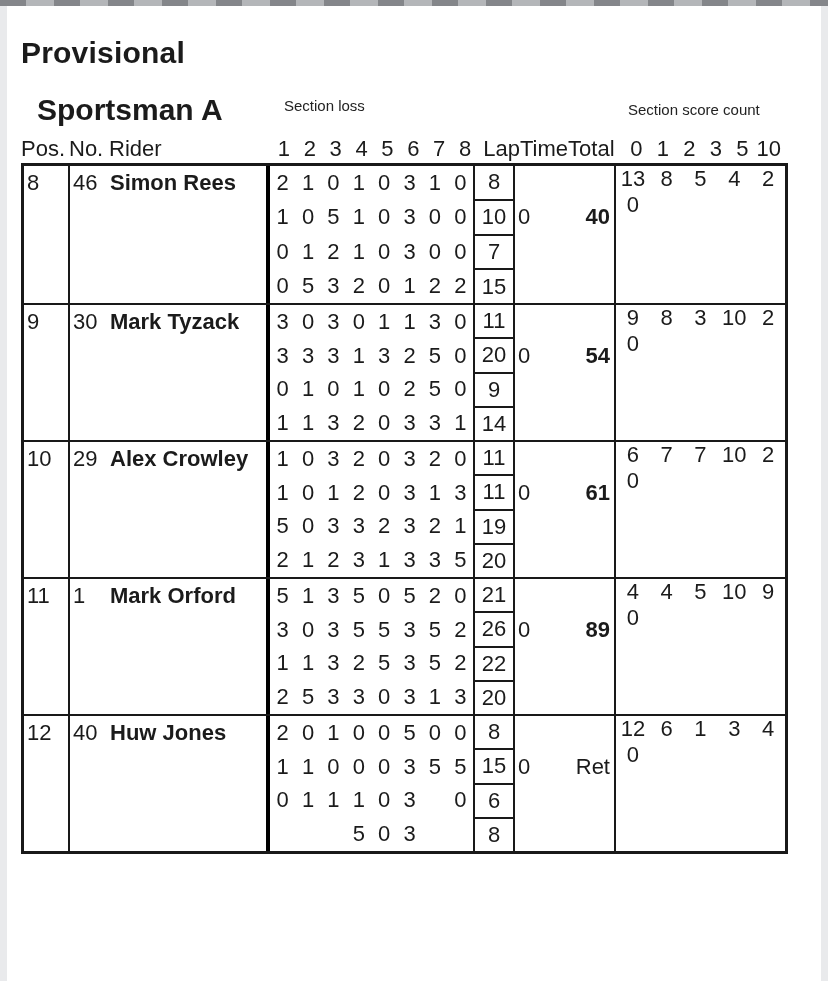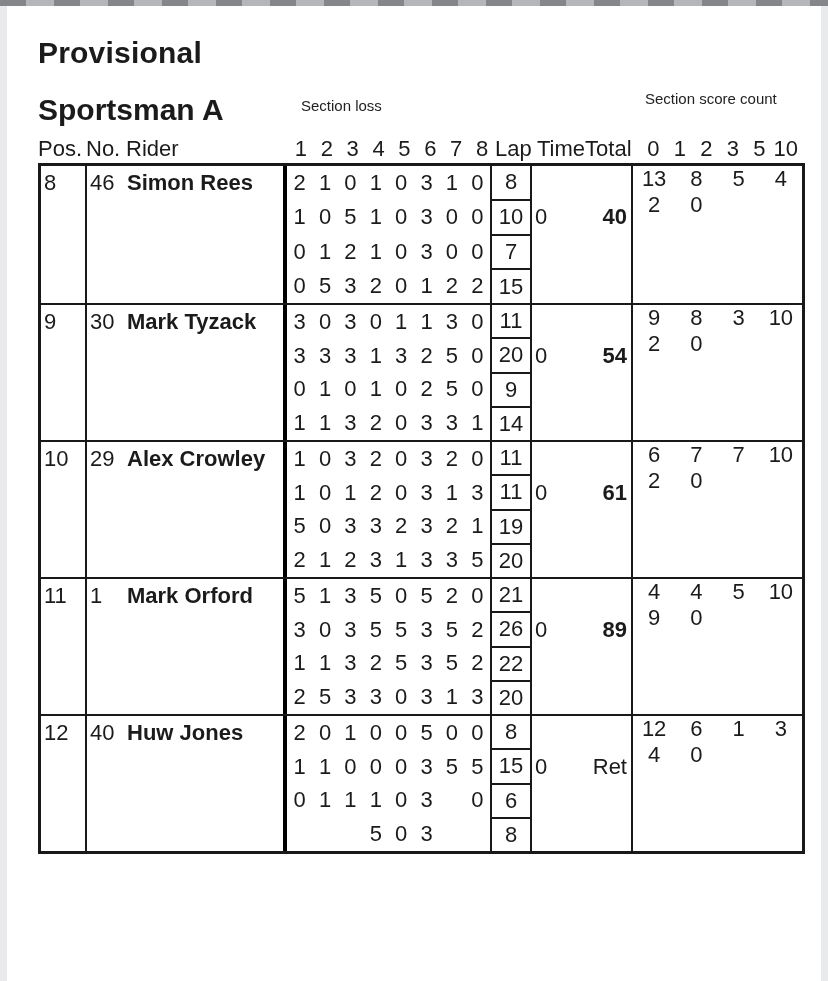--- a/index.html
+++ b/index.html
@@ -6,35 +6,35 @@
   body{
     width:828px;height:981px;position:relative;
     background:#e9eaec;
     font-family:"Liberation Sans","DejaVu Sans",sans-serif;
     color:#1b1b1b;overflow:hidden;
     -webkit-font-smoothing:antialiased;
   }
   .topbar{position:absolute;top:0;left:0;right:0;height:6px;
     background:repeating-linear-gradient(90deg,#84868a 0 26px,#b4b6b9 26px 54px);z-index:3}
   .sheet{position:absolute;top:6px;left:7px;right:7px;bottom:0;background:#ffffff}
-  .content{position:relative;padding:30px 0 0 31px}
+  .content{position:relative;padding:30px 0 0 14px}
 
   .provisional{font-size:30px;font-weight:700;letter-spacing:.2px}
 
   .title-row{position:relative;margin-top:16px;height:38px}
-  .class-title{position:absolute;left:0;bottom:-3px;font-size:30px;font-weight:700}
+  .class-title{position:absolute;left:16px;bottom:-3px;font-size:30px;font-weight:700}
   .lbl-sl{position:absolute;left:263px;bottom:10px;font-size:15px;color:#222}
-  .lbl-ssc{position:absolute;left:607px;bottom:17px;font-size:15px;color:#222}
+  .lbl-ssc{position:absolute;left:607px;bottom:6px;font-size:15px;color:#222}
 
   .hdr{display:flex;font-size:22px;margin-top:12px;height:26px;line-height:26px}
   .h-pos{width:48px}
   .h-rider{width:202px;display:flex}
   .h-no{width:40px}
   .h-sections{width:207px;display:grid;grid-template-columns:repeat(8,1fr);text-align:center}
-  .h-lap{width:42px;text-align:left}
+  .h-lap{width:42px;text-align:right}
   .h-tt{width:103px;display:flex;justify-content:flex-start}
   .h-counts{width:159px;display:grid;grid-template-columns:repeat(6,1fr);text-align:center}
   .h-cell{text-align:center}
 
   .tbl{width:767px;margin-top:1px;border:3px solid #191919;box-sizing:border-box;background:#fff}
   .block{display:flex;height:137px;box-sizing:border-box;--row:34.25px;font-size:22px}
   .block + .block{border-top:2px solid #191919}
   .c-pos{width:46px;border-right:2px solid #191919;line-height:var(--row);padding-left:3px;box-sizing:border-box}
   .c-rider{width:200px;border-right:4px solid #000000;display:flex;line-height:var(--row);padding-left:3px;box-sizing:border-box}
   .no{width:37px}
@@ -42,21 +42,21 @@
   .c-sections{width:205px;border-right:2px solid #191919;display:flex;flex-direction:column;box-sizing:border-box}
   .s-row{height:var(--row);display:grid;grid-template-columns:repeat(8,1fr);align-items:center;text-align:center}
   .c-lap{width:40px;border-right:2px solid #191919;display:flex;flex-direction:column;box-sizing:border-box}
   .lapbox{flex:1;display:flex;align-items:center;justify-content:center;border-bottom:2px solid #191919;box-sizing:border-box}
   .lapbox:last-child{border-bottom:none}
   .c-tt{width:101px;border-right:2px solid #191919;position:relative;box-sizing:border-box}
   .time{position:absolute;left:3px;top:25%;height:25%;display:flex;align-items:center}
   .total{position:absolute;right:4px;top:25%;height:25%;display:flex;align-items:center;font-weight:700}
   .total.regular{font-weight:400}
   .c-counts{flex:1}
-  .cnt-row{height:var(--row);display:grid;grid-template-columns:repeat(4,1fr);align-items:center;text-align:center}
+  .cnt-row{height:var(--row);display:grid;grid-template-columns:repeat(5,1fr);align-items:center;text-align:center}
 </style>
 </head>
 <body>
 
 <div class="topbar"></div>
 <div class="sheet">
   <div class="content">
 
     <div class="provisional">Provisional</div>
 

